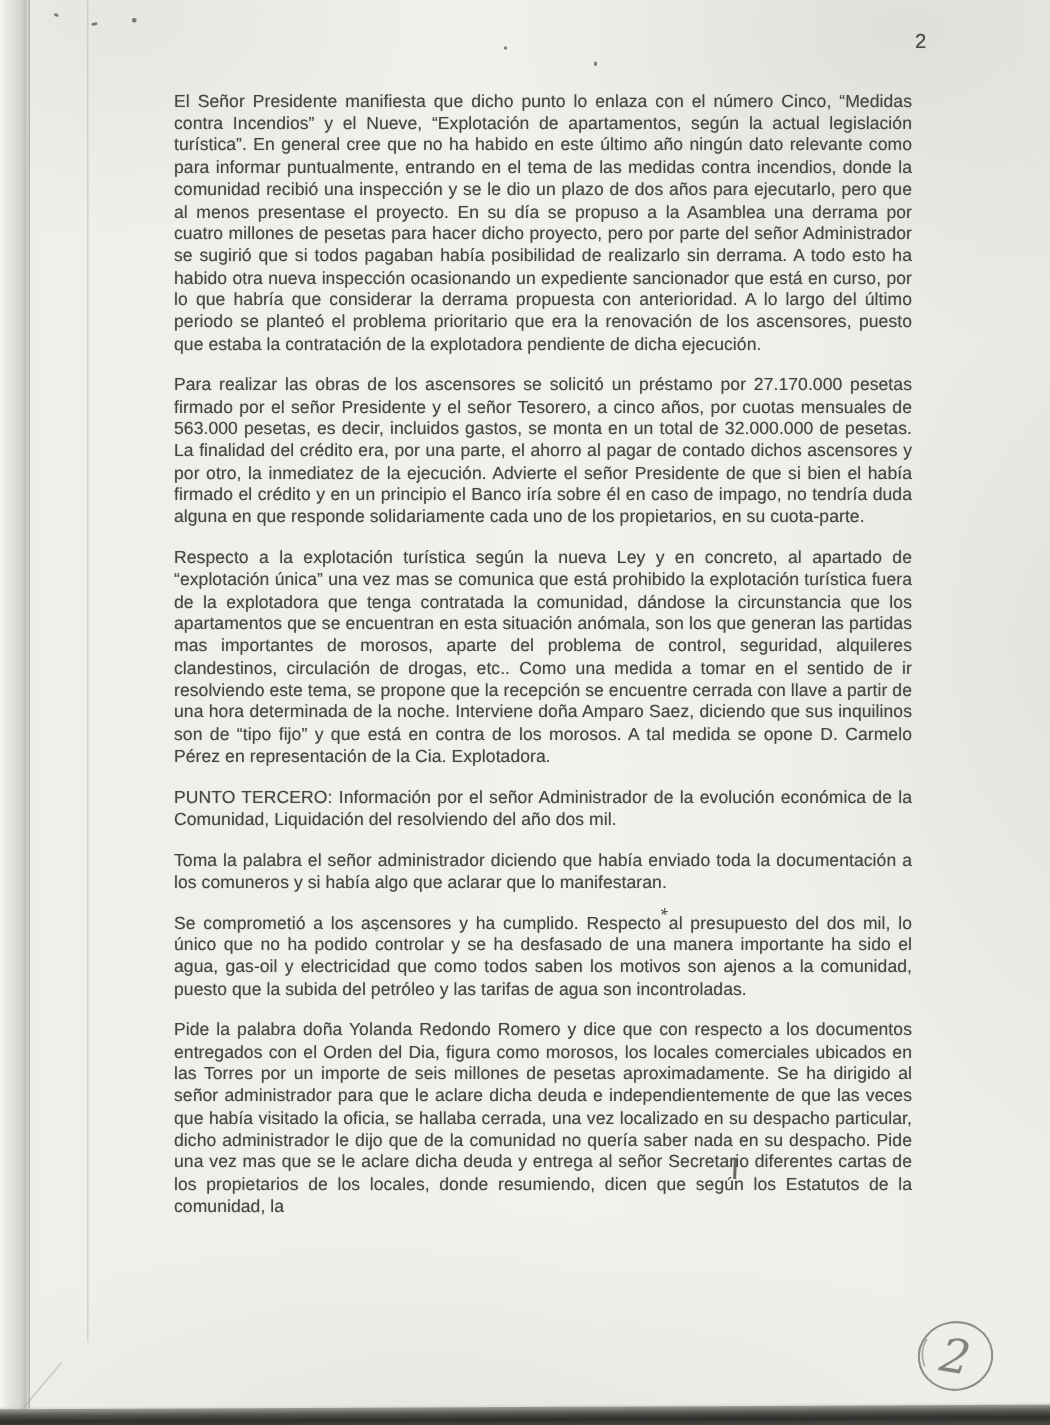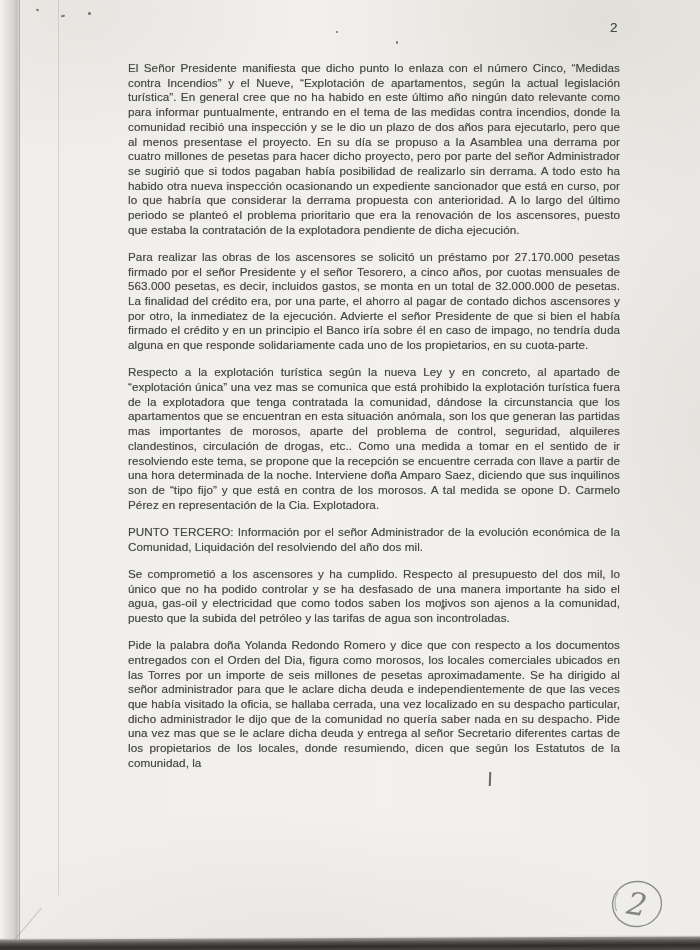--- a/index.html
+++ b/index.html
@@ -41,21 +41,21 @@
     position: absolute; left: -6px; right: -6px; bottom: -2px; height: 14px;
     background: linear-gradient(to bottom, #9b9a96 0%, #54534f 30%, #2f2e2c 60%, #514f4c 100%);
     transform: rotate(-0.25deg);
   }
   .page-number {
     position: absolute; left: 610px; top: 20px;
     font-size: 13.5px; color: #4b4b46;
     text-shadow: 0 0 0.6px rgba(75,75,70,0.55);
   }
   .text-block {
-    position: absolute; left: 128px; top: 61px; width: 492px;
+    position: absolute; left: 116px; top: 61px; width: 492px;
     color: #474741;
     font-size: 11.7px; line-height: 14.7px;
     text-align: justify;
     letter-spacing: 0.05px;
     text-shadow: 0 0 0.7px rgba(82,80,74,0.5);
   }
   .text-block p { margin: 0 0 12.5px 0; }
   .speck { position: absolute; background: rgba(92,90,85,0.78); border-radius: 40%; }
   .speck.s1 { left: 36px;  top: 9px;  width: 3px; height: 2px; transform: rotate(25deg); }
   .speck.s2 { left: 61px;  top: 15px; width: 4px; height: 2px; transform: rotate(-10deg); }
@@ -93,20 +93,21 @@
 
   <div class="page-number">2</div>
 
   <div class="annotation-mark">⁎</div>
 
   <div class="text-block">
     <p>El Señor Presidente manifiesta que dicho punto lo enlaza con el número Cinco, “Medidas contra Incendios” y el Nueve, “Explotación de apartamentos, según la actual legislación turística”. En general cree que no ha habido en este último año ningún dato relevante como para informar puntualmente, entrando en el tema de las medidas contra incendios, donde la comunidad recibió una inspección y se le dio un plazo de dos años para ejecutarlo, pero que al menos presentase el proyecto. En su día se propuso a la Asamblea una derrama por cuatro millones de pesetas para hacer dicho proyecto, pero por parte del señor Administrador se sugirió que si todos pagaban había posibilidad de realizarlo sin derrama. A todo esto ha habido otra nueva inspección ocasionando un expediente sancionador que está en curso, por lo que habría que considerar la derrama propuesta con anterioridad. A lo largo del último periodo se planteó el problema prioritario que era la renovación de los ascensores, puesto que estaba la contratación de la explotadora pendiente de dicha ejecución.</p>
     <p>Para realizar las obras de los ascensores se solicitó un préstamo por 27.170.000 pesetas firmado por el señor Presidente y el señor Tesorero, a cinco años, por cuotas mensuales de 563.000 pesetas, es decir, incluidos gastos, se monta en un total de 32.000.000 de pesetas. La finalidad del crédito era, por una parte, el ahorro al pagar de contado dichos ascensores y por otro, la inmediatez de la ejecución. Advierte el señor Presidente de que si bien el había firmado el crédito y en un principio el Banco iría sobre él en caso de impago, no tendría duda alguna en que responde solidariamente cada uno de los propietarios, en su cuota-parte.</p>
     <p>Respecto a la explotación turística según la nueva Ley y en concreto, al apartado de “explotación única” una vez mas se comunica que está prohibido la explotación turística fuera de la explotadora que tenga contratada la comunidad, dándose la circunstancia que los apartamentos que se encuentran en esta situación anómala, son los que generan las partidas mas importantes de morosos, aparte del problema de control, seguridad, alquileres clandestinos, circulación de drogas, etc.. Como una medida a tomar en el sentido de ir resolviendo este tema, se propone que la recepción se encuentre cerrada con llave a partir de una hora determinada de la noche. Interviene doña Amparo Saez, diciendo que sus inquilinos son de “tipo fijo” y que está en contra de los morosos.  A tal medida se opone D. Carmelo Pérez en representación de la Cia. Explotadora.</p>
     <p>PUNTO TERCERO: Información por el señor Administrador de la evolución económica de la Comunidad, Liquidación del resolviendo del año dos mil.</p>
+    <p>Toma la palabra el señor administrador diciendo que había enviado toda la documentación a los comuneros y si había algo que aclarar que lo manifestaran.</p>
     <p>Se comprometió a los ascensores y ha cumplido. Respecto al presupuesto del dos mil, lo único que no ha podido controlar y se ha desfasado de una manera importante ha sido el agua, gas-oil y electricidad que como todos saben los motivos son ajenos a la comunidad, puesto que la subida del petróleo y las tarifas de agua son incontroladas.</p>
     <p>Pide la palabra doña Yolanda Redondo Romero y dice que con respecto a los documentos entregados con el Orden del Dia, figura como morosos, los locales comerciales ubicados en las Torres por un importe de seis millones de pesetas aproximadamente. Se ha dirigido al señor administrador para que le aclare dicha deuda e independientemente de que las veces que había visitado la oficia, se hallaba cerrada, una vez localizado en su despacho particular, dicho administrador le dijo que de la comunidad no quería saber nada en su despacho.  Pide una vez mas que se le aclare dicha deuda y entrega al señor Secretario diferentes cartas de los propietarios de los locales, donde resumiendo, dicen que según los Estatutos de la comunidad, la</p>
   </div>
 
   <div class="handwritten-wrap">
     <svg width="64" height="60" viewBox="0 0 64 60">
       <ellipse cx="31" cy="29" rx="24.5" ry="22.5" fill="none" stroke="#8f8f8a" stroke-width="1.4" transform="rotate(-8 31 29)"></ellipse>
       <path d="M 10.5 36 Q 6.5 26 12 17.5" fill="none" stroke="#9a9a95" stroke-width="1.1" opacity="0.8"></path>
       <text x="31" y="40" text-anchor="middle" font-family="DejaVu Serif, serif" font-style="italic" font-size="31" fill="#84847f" transform="rotate(9 31 29)">2</text>
     </svg>

